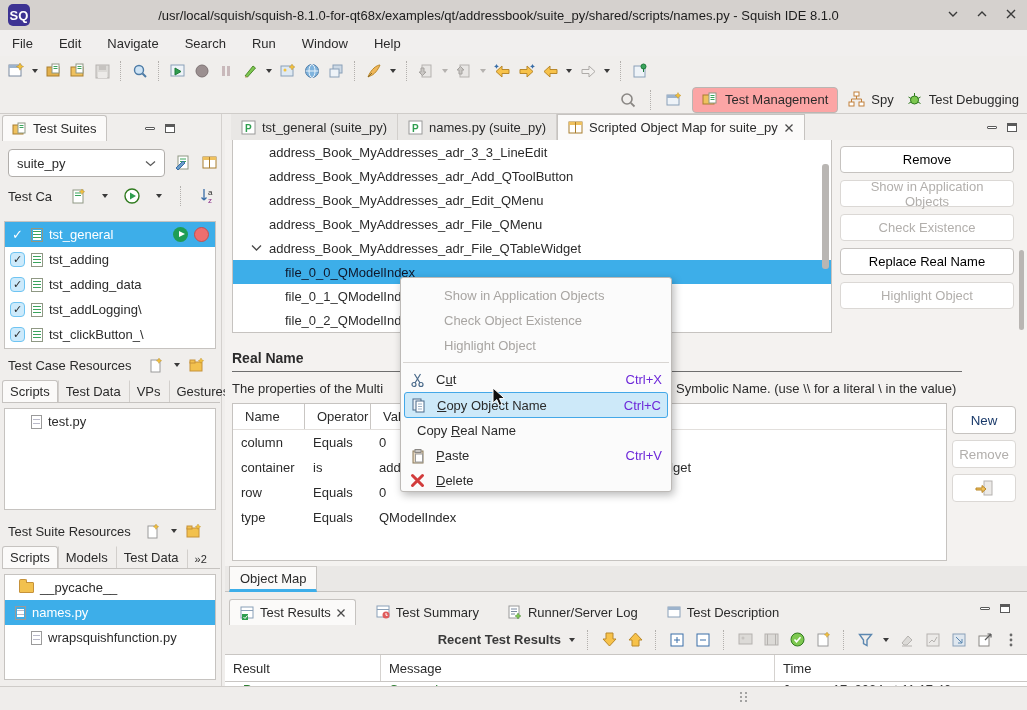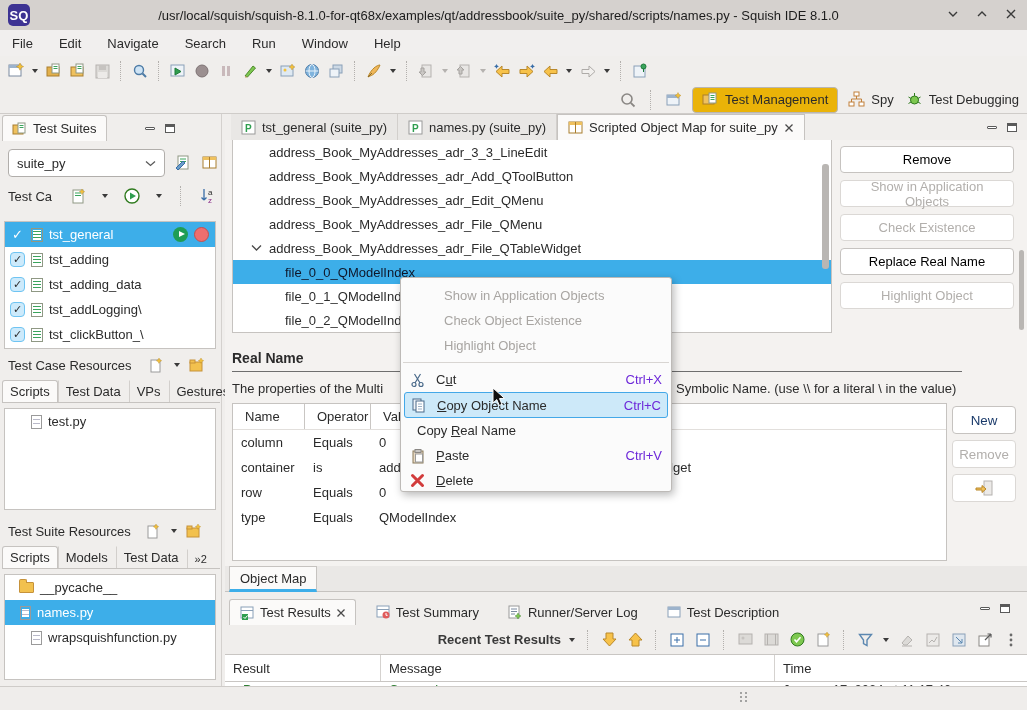--- a/index.html
+++ b/index.html
@@ -19,21 +19,21 @@
   .menubar span{cursor:default;}
   
   .tb1{left:0;top:56px;width:1027px;height:30px;display:flex;align-items:center;padding-left:6px;box-sizing:border-box;gap:4px;}
   .tb2{left:0;top:86px;width:1027px;height:28px;border-bottom:1px solid #cfccc9;box-sizing:border-box;}
   .tb2-right{position:absolute;right:6px;top:0;height:27px;display:flex;align-items:center;gap:8px;}
   .tb-sep{width:1px;height:20px;border-left:1px dotted #b3b0ad;margin:0 4px;}
   .caret{width:0;height:0;border-left:3.5px solid transparent;border-right:3.5px solid transparent;
          border-top:4px solid #3a3a3a;margin:0 2px;}
   .caret.dis{border-top-color:#b5b2af;}
   .ic{display:inline-flex;align-items:center;justify-content:center;width:20px;height:20px;}
-  .pill{display:flex;align-items:center;gap:6px;background:#eab308;border:1px solid #b9b6b3;border-radius:4px;
+  .pill{display:flex;align-items:center;gap:6px;background:#fca5a5;border:1px solid #b9b6b3;border-radius:4px;
         padding:2px 9px;height:20px;}
   .persp-item{display:flex;align-items:center;gap:6px;padding:2px 2px;}
   
   .btn{background:#fff;border:1px solid #c6c3c0;border-radius:4px;display:flex;align-items:center;
        justify-content:center;box-sizing:border-box;cursor:default;}
   .btn.dis{color:#b2afac;border-color:#dbd8d5;}
   .tab{display:flex;align-items:center;gap:5px;padding:0 9px;height:26px;box-sizing:border-box;white-space:nowrap;}
   .tab.on{background:#fbfaf9;border:1px solid #c6c3c0;border-bottom:none;border-radius:3px 3px 0 0;}
   .mini-ctl{display:flex;gap:10px;align-items:center;}
   .minbar{width:10px;height:3px;border:1px solid #5a5a5a;border-radius:1px;box-sizing:border-box;background:#fff;}
@@ -484,21 +484,21 @@
       <span class="subtab on">Scripts</span>
       <span class="subtab" style="border-left:1px solid #d2cfcc">Models</span>
       <span class="subtab" style="border-left:1px solid #d2cfcc">Test Data</span>
       <span class="subtab" style="border-left:1px solid #d2cfcc;font-size:11px">»2</span>
     </div>
     <div class="whitebox" style="position:absolute;left:2px;top:56px;width:212px;height:106px">
       <div class="lrow" style="padding-left:14px">
         <span class="i-folder"></span>
         <span>__pycache__</span>
       </div>
-      <div class="lrow sel" style="padding-left:15px">
+      <div class="lrow sel" style="padding-left:10px">
         <span class="i-page"></span>
         <span>names.py</span>
       </div>
       <div class="lrow" style="padding-left:26px">
         <span class="i-page"></span>
         <span>wrapsquishfunction.py</span>
       </div>
     </div>
   </div>
 

